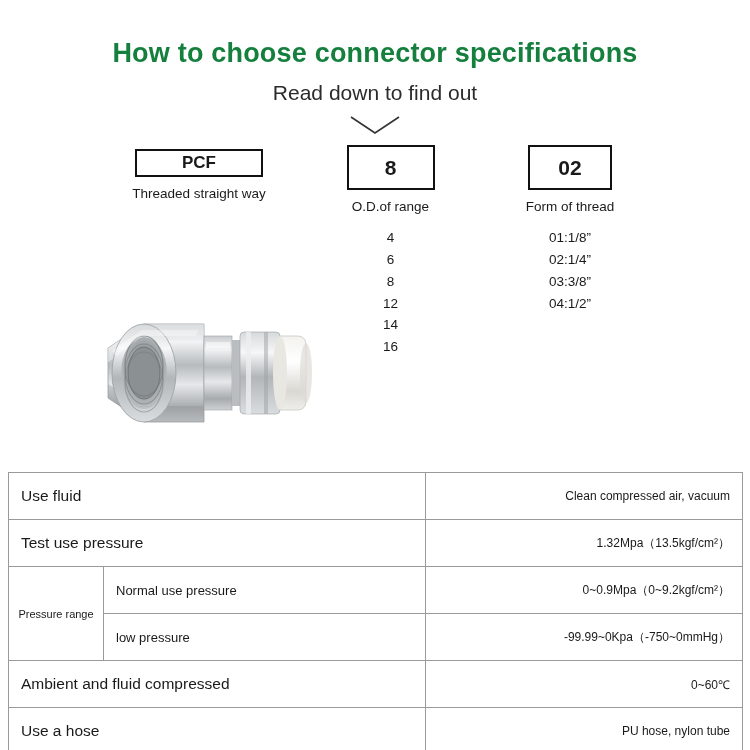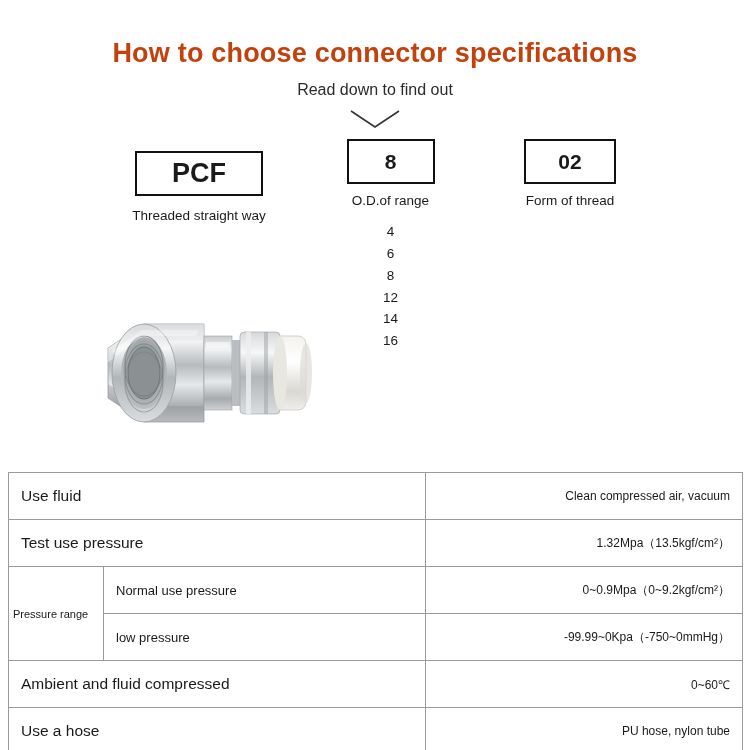--- a/index.html
+++ b/index.html
@@ -12,30 +12,30 @@
     background: #ffffff;
     font-family: "Liberation Sans", sans-serif;
     color: #1a1a1a;
     overflow: hidden;
     position: relative;
   }
 
   
   .title {
     text-align: center;
-    color: #c2410c;
+    color: #15803d;
     font-size: 27px;
     font-weight: 700;
     margin-top: 38px;
     letter-spacing: 0.2px;
   }
   .subtitle {
     text-align: center;
     color: #2b2b2b;
-    font-size: 16px;
+    font-size: 21px;
     margin-top: 12px;
     font-weight: 400;
   }
   .chevron-wrap {
     text-align: center;
     margin-top: 8px;
     height: 26px;
   }
 
   
@@ -68,27 +68,27 @@
     line-height: 1.62;
     color: #1a1a1a;
   }
   .code-list.left-align {
     text-align: left;
     display: inline-block;
   }
 
   
   #col-pcf { left: 104px; top: 0; width: 190px; }
-  #col-pcf .code-box { width: 128px; height: 45px; font-size: 27px; margin: 12px auto; }
+  #col-pcf .code-box { width: 128px; height: 28px; font-size: 17px; margin: 4px auto; }
   
   #col-od { left: 318px; top: 0; width: 145px; }
   #col-od .code-box { width: 88px; height: 45px; font-size: 21px; margin: 0 auto; }
   
   #col-thread { left: 490px; top: 0; width: 160px; }
-  #col-thread .code-box { width: 92px; height: 45px; font-size: 21px; margin: 0 auto; }
+  #col-thread .code-box { width: 84px; height: 45px; font-size: 21px; margin: 0 auto; }
 
   
   .photo {
     position: absolute;
     left: 78px;
     top: 296px;
     width: 238px;
     height: 155px;
   }
 
@@ -104,20 +104,21 @@
   .spec-table td {
     border: 1px solid #9a9a9a;
     height: 38px;
     font-size: 15.5px;
     padding: 4px 12px;
     color: #1a1a1a;
   }
   .spec-table td.label { text-align: left; }
   .spec-table td.value { text-align: right; font-size: 12px; }
   .spec-table td.rowlabel {
+    text-align: center;
     font-size: 11px;
     padding: 0 4px;
   }
   .spec-table td.sublabel {
     text-align: left;
     font-size: 13px;
   }
 </style>
 </head>
 <body>
@@ -146,20 +147,26 @@
       <div>8</div>
       <div>12</div>
       <div>14</div>
       <div>16</div>
     </div>
   </div>
 
   <div class="code-col" id="col-thread">
     <div class="code-box">02</div>
     <div class="code-caption">Form of thread</div>
+    <div class="code-list left-align">
+      <div>01:1/8”</div>
+      <div>02:1/4”</div>
+      <div>03:3/8”</div>
+      <div>04:1/2”</div>
+    </div>
   </div>
 
 </div>
 
 <div class="photo">
   <svg width="238" height="155" viewBox="0 0 238 155" aria-hidden="true">
     <defs>
       <linearGradient id="steel" x1="0" y1="0" x2="0" y2="1">
         <stop offset="0%" stop-color="#c9ccce"></stop>
         <stop offset="18%" stop-color="#f2f3f4"></stop>

